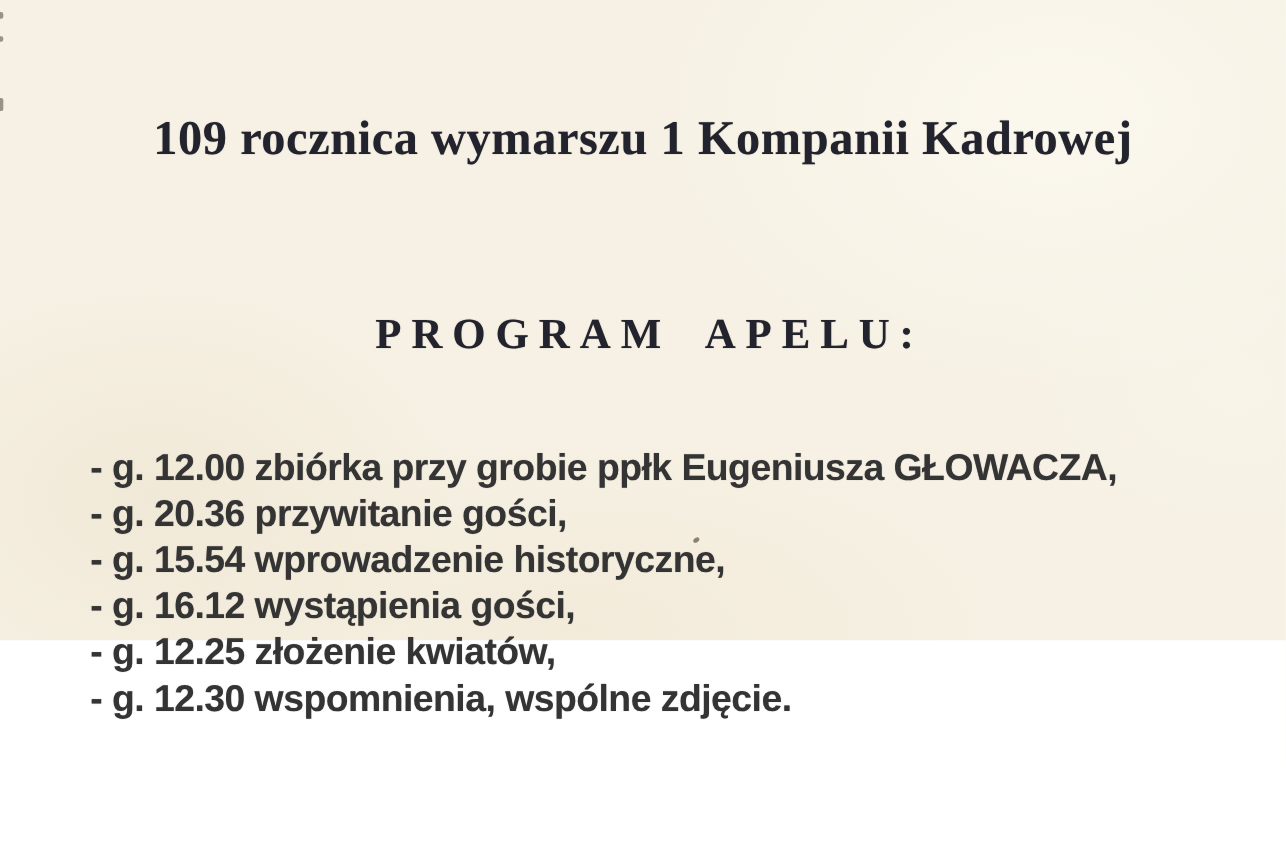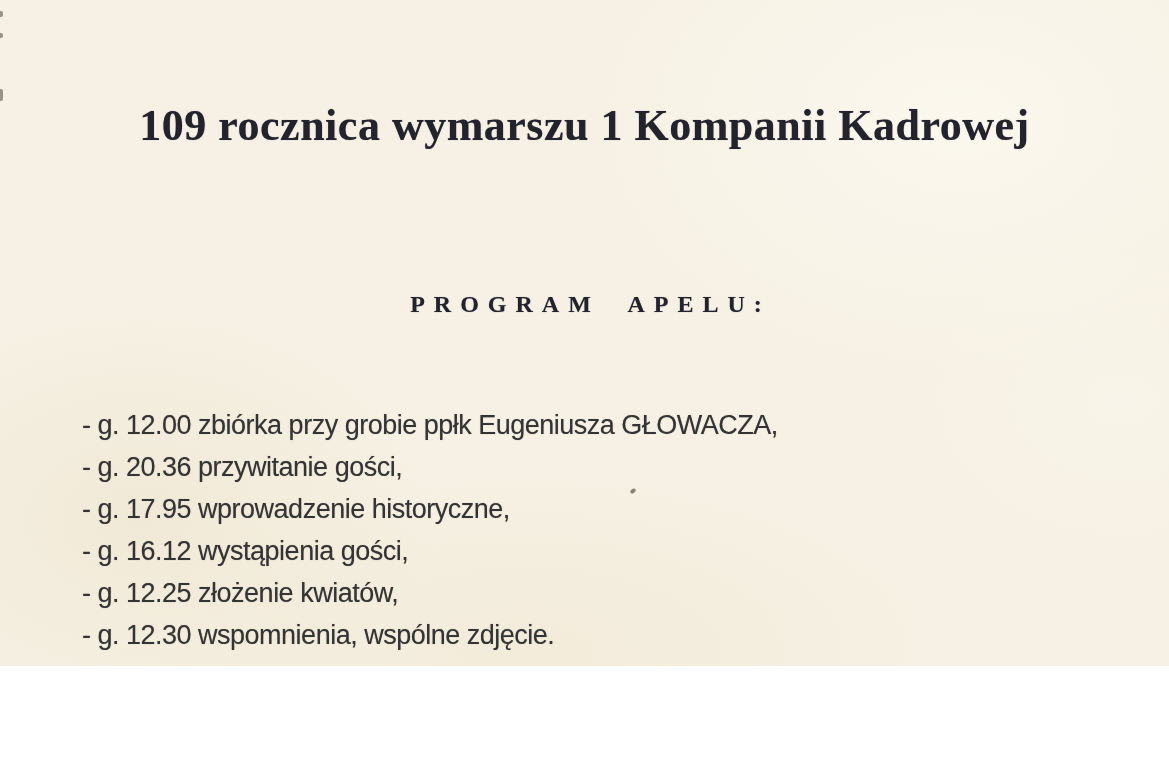--- a/index.html
+++ b/index.html
@@ -8,21 +8,21 @@
   }
   body {
     width: 1169px;
     height: 778px;
     overflow: hidden;
     font-family: "Liberation Sans", "DejaVu Sans", sans-serif;
   }
   .scan-page {
     position: relative;
     width: 1169px;
-    height: 666px;
+    height: 582px;
     background:
       radial-gradient(ellipse 420px 300px at 12% 78%, rgba(233,221,196,0.40), rgba(233,221,196,0) 70%),
       radial-gradient(ellipse 520px 360px at 82% 18%, rgba(255,253,246,0.55), rgba(255,253,246,0) 72%),
       radial-gradient(ellipse 600px 260px at 45% 98%, rgba(236,224,200,0.35), rgba(236,224,200,0) 70%),
       radial-gradient(ellipse 300px 220px at 96% 60%, rgba(250,246,236,0.5), rgba(250,246,236,0) 70%),
       var(--paper, #f6f1e4);
   }
   .title-block {
     position: absolute;
     top: 94px;
@@ -38,37 +38,37 @@
     text-shadow: 0 0 1px rgba(35,35,46,0.45);
   }
   .section-heading {
     position: absolute;
     top: 284px;
     left: 0;
     width: 100%;
     text-align: center;
     font-family: "Liberation Serif", "DejaVu Serif", serif;
     font-weight: 700;
-    font-size: 24px;
+    font-size: 39px;
     line-height: 40px;
     letter-spacing: 9px;
     word-spacing: 14px;
     color: var(--title-ink, #23232e);
     text-shadow: 0 0 1px rgba(35,35,46,0.45);
     padding-left: 12px;
     box-sizing: border-box;
   }
   .schedule {
     position: absolute;
     top: 404px;
     left: 82px;
     right: 40px;
     font-family: "Liberation Sans", "DejaVu Sans", sans-serif;
-    font-weight: 400;
-    font-size: 27px;
+    font-weight: 700;
+    font-size: 34px;
     line-height: 42px;
     letter-spacing: -0.5px;
     color: var(--body-ink, #343434);
     text-shadow: 0 0 1px rgba(52,52,52,0.4);
   }
   .schedule-item {
     white-space: nowrap;
   }
   .speck {
     position: absolute;
@@ -102,21 +102,21 @@
 
   <div class="title-block">
     <div>109 rocznica wymarszu 1 Kompanii Kadrowej</div>
   </div>
 
   <div class="section-heading">PROGRAM APELU:</div>
 
   <div class="schedule">
     <div class="schedule-item">- g. 12.00 zbiórka przy grobie ppłk Eugeniusza GŁOWACZA,</div>
     <div class="schedule-item">- g. 20.36 przywitanie gości,</div>
-    <div class="schedule-item">- g. 17.95 wprowadzenie historyczne,</div>
+    <div class="schedule-item">- g. 15.54 wprowadzenie historyczne,</div>
     <div class="schedule-item">- g. 16.12 wystąpienia gości,</div>
     <div class="schedule-item">- g. 12.25 złożenie kwiatów,</div>
     <div class="schedule-item">- g. 12.30 wspomnienia, wspólne zdjęcie.</div>
   </div>
 
   <div class="speck speck-main"></div>
   <div class="edge-speck edge-speck-1"></div>
   <div class="edge-speck edge-speck-2"></div>
   <div class="edge-speck edge-speck-3"></div>
 

